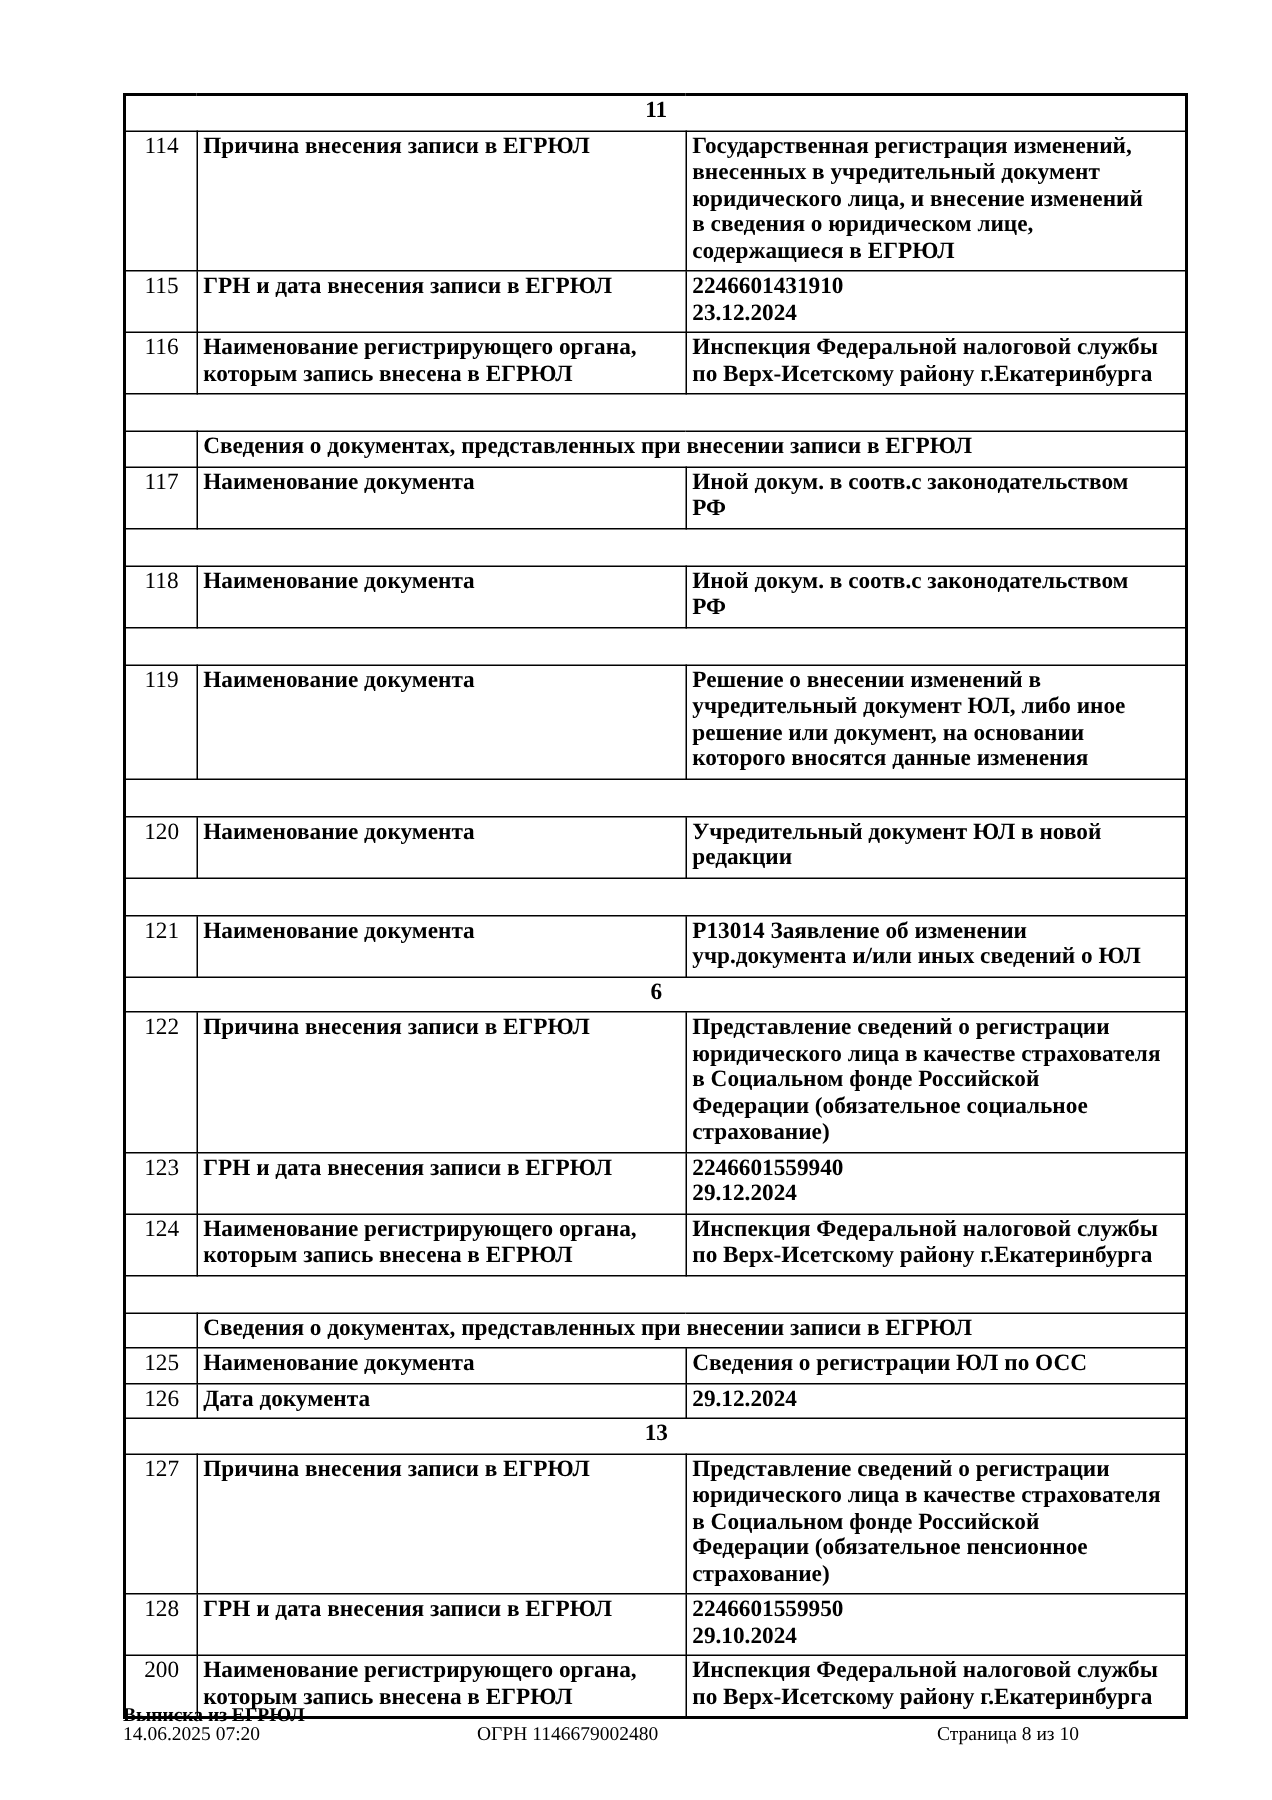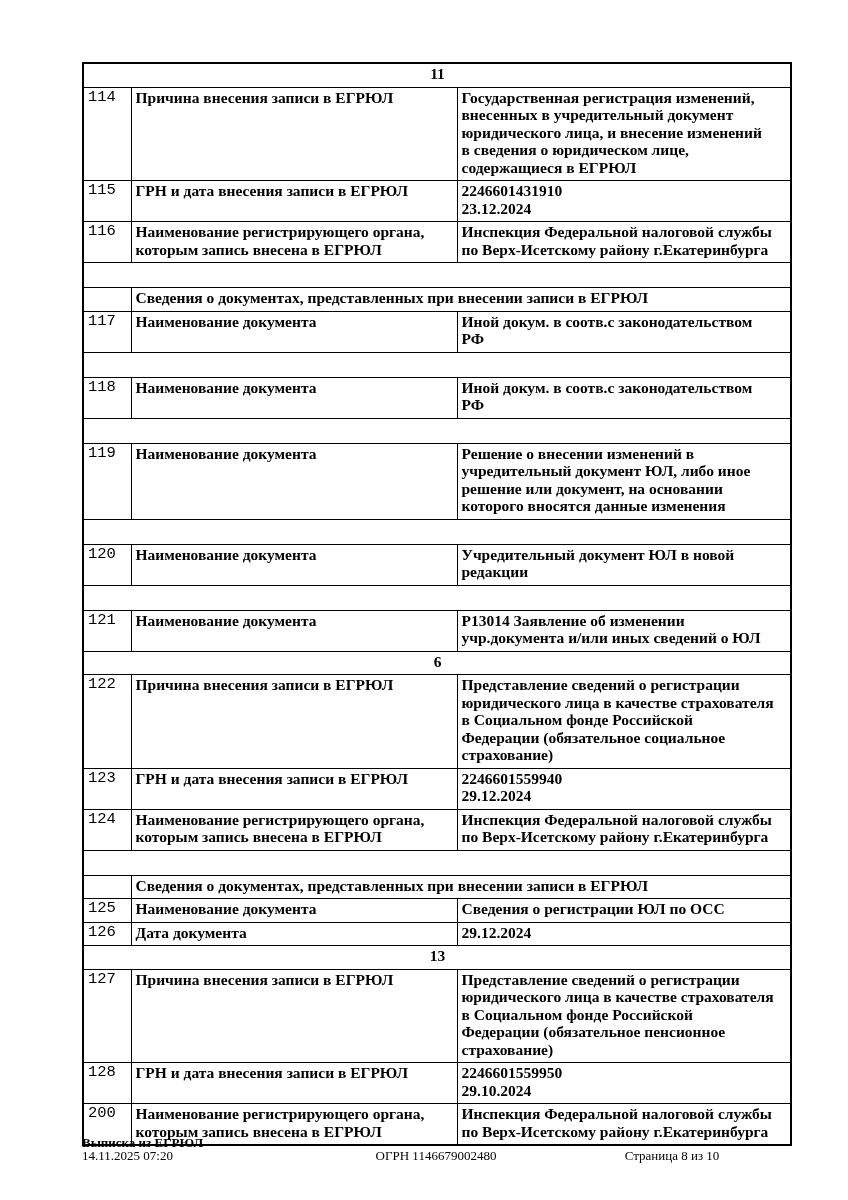--- a/index.html
+++ b/index.html
@@ -35,24 +35,23 @@
   table.register-table td {
     border: 1px solid #000000;
     vertical-align: top;
     padding: 1px 3px 4px 4px;
     overflow: hidden;
   }
   col.c-num   { width: 48px; }
   col.c-label { width: 326px; }
   col.c-value { width: 334px; }
   td.num-cell {
-    text-align: left;
+    text-align: center;
     padding-left: 1px;
     padding-right: 1px;
-    font-family: Liberation Mono, monospace;
   }
   td.section-cell {
     text-align: center;
     font-weight: bold;
     padding: 2px;
   }
   td.spacer-cell {
     height: 19px;
     padding: 0;
   }
@@ -66,21 +65,21 @@
     position: absolute;
     left: 82px;
     top: 1136px;
     width: 708px;
     display: flex;
     align-items: flex-end;
     font-size: 13px;
     line-height: 13px;
   }
   .footer-left   { flex: 1; text-align: left; }
-  .footer-center { flex: 1; text-align: center; }
+  .footer-center { flex: 1; }
   .footer-right  { flex: 1; text-align: center; }
   .footer-title  { font-weight: bold; }
 </style>
 </head>
 <body>
 
 <div class="page">
 
   <table class="register-table">
     <colgroup>
@@ -231,19 +230,19 @@
 которым запись внесена в ЕГРЮЛ</td>
           <td class="value-cell">Инспекция Федеральной налоговой службы
 по Верх-Исетскому району г.Екатеринбурга</td>
         </tr>
       </tbody>
   </table>
 
   <div class="footer">
     <div class="footer-left">
       <div class="footer-title">Выписка из ЕГРЮЛ</div>
-      <div>14.11.2025 07:20</div>
+      <div>14.06.2025 07:20</div>
     </div>
     <div class="footer-center">ОГРН 1146679002480</div>
     <div class="footer-right">Страница 8 из 10</div>
   </div>
 
 </div>
 
 </body></html>

